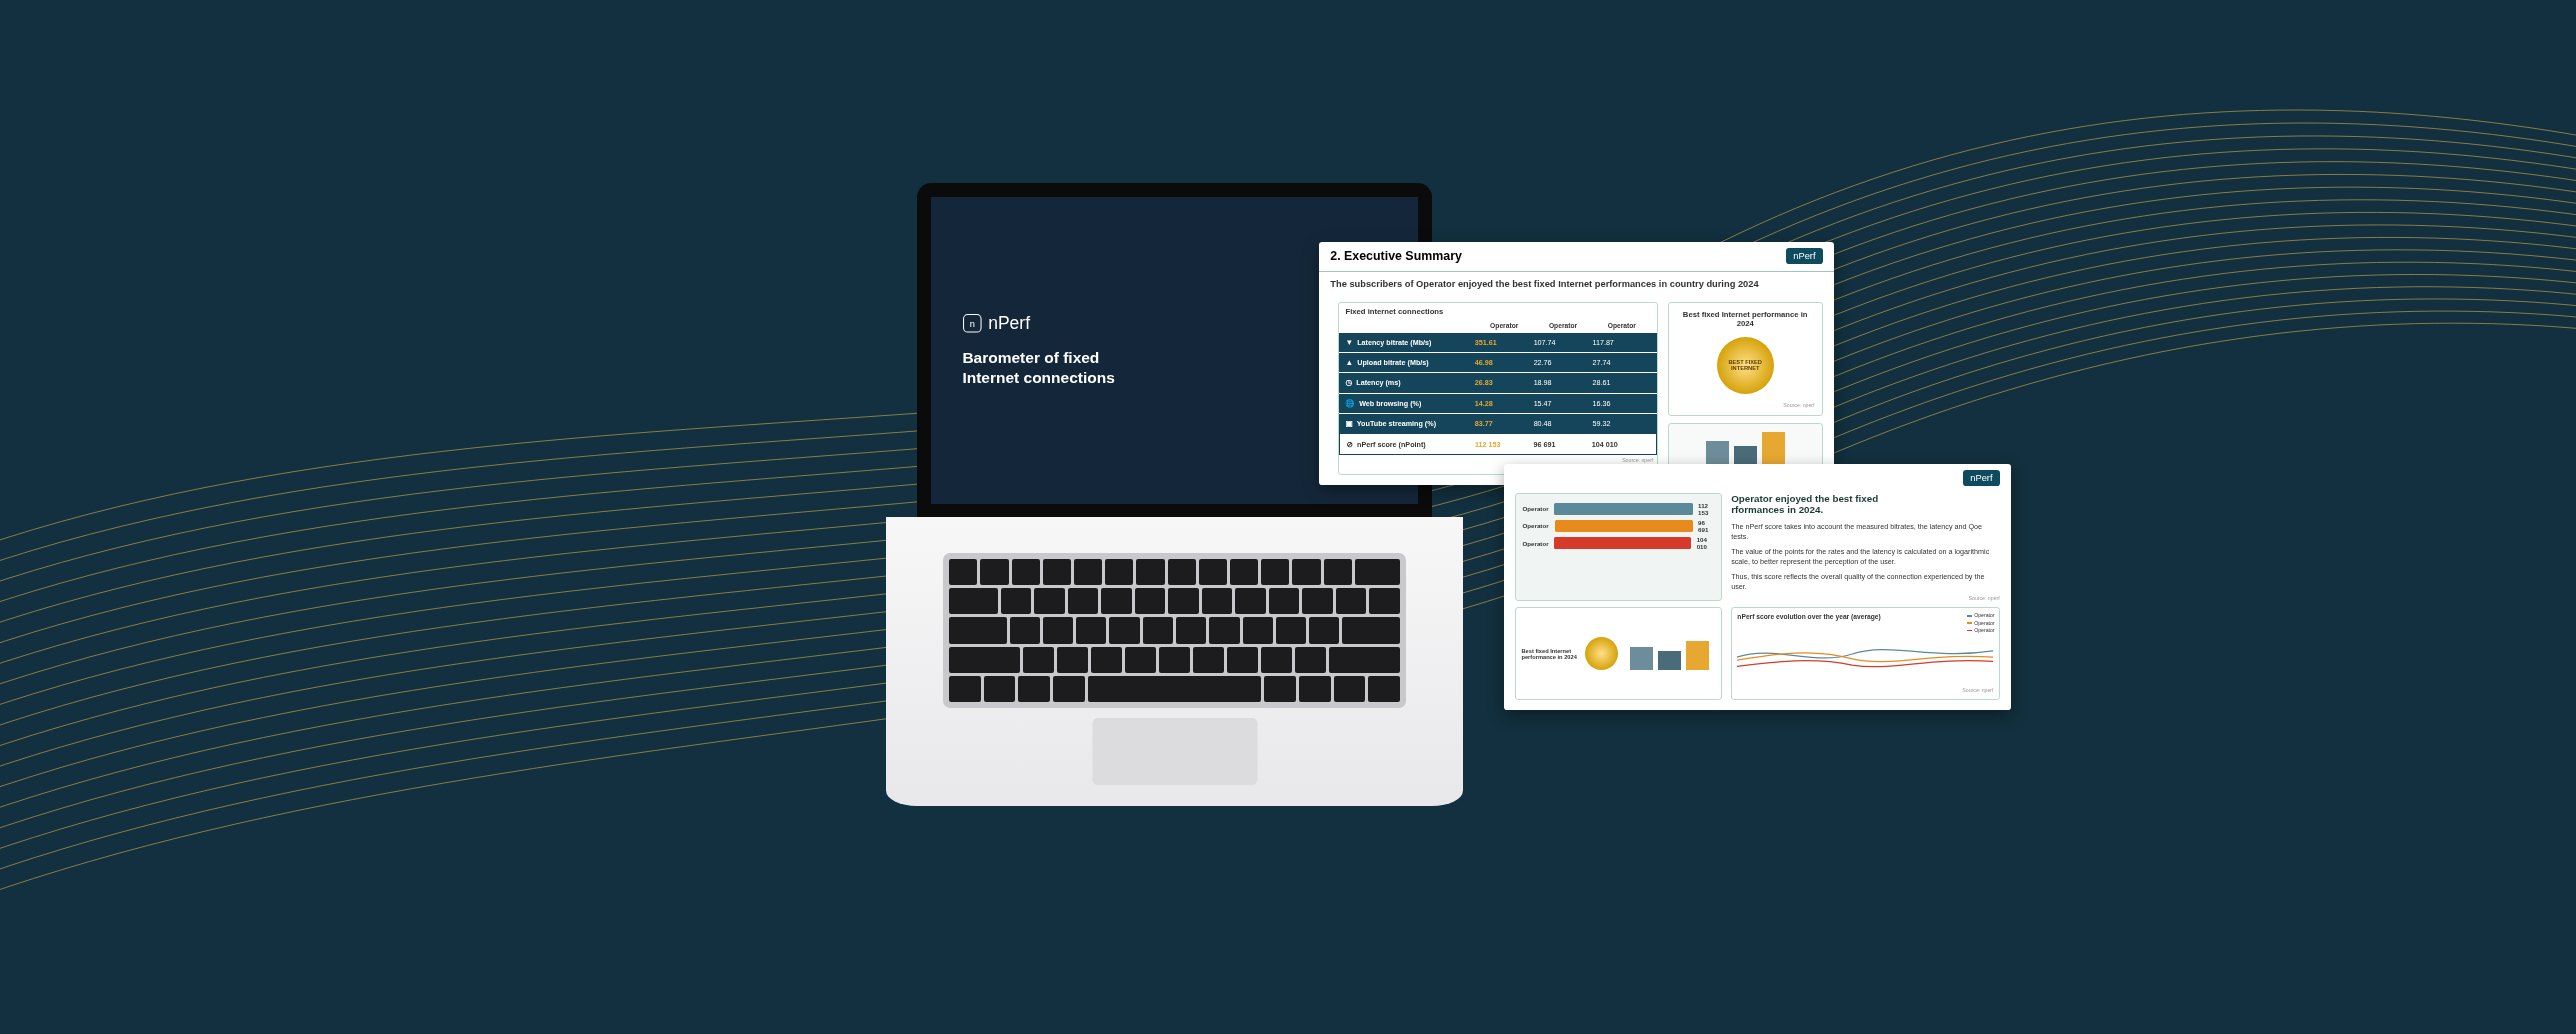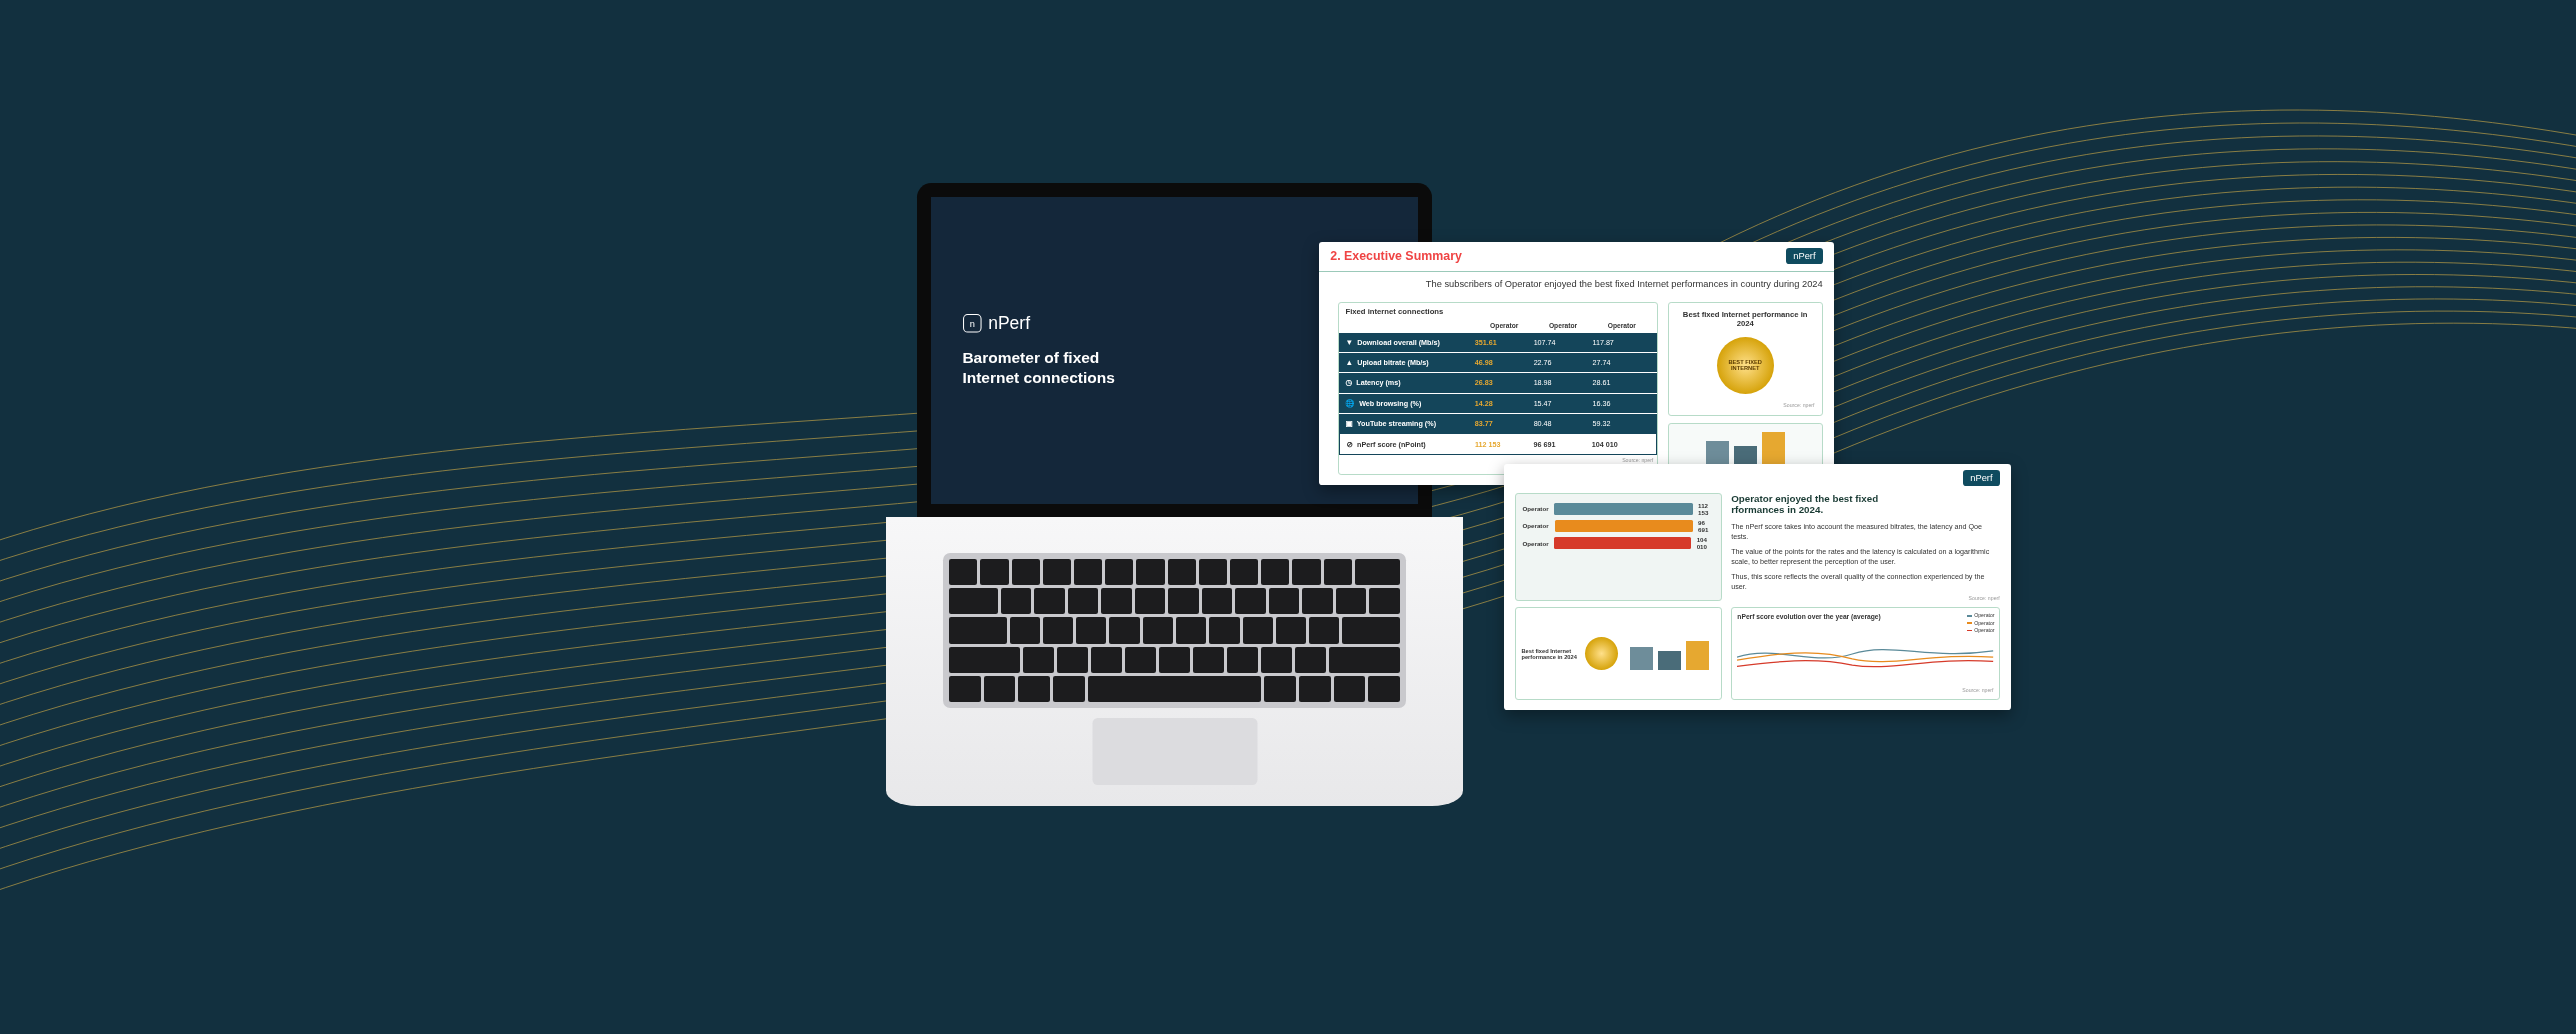--- a/index.html
+++ b/index.html
@@ -109,36 +109,35 @@
     color: #333;
   }
   .card .cardhead {
     display: flex;
     justify-content: space-between;
     align-items: center;
     padding: 6.2px 11.3px;
     border-bottom: 1px solid #9bc9b9;
   }
   .card .cardhead-title {
-    color: #ef4444;
+    color: #000000;
     font-weight: 700;
     font-size: 12.4px;
   }
   .card .nperf-tag {
     background: #0f4b5f;
     color: #fff;
     padding: 3.1px 7.2px;
     border-radius: 3.1px;
     font-size: 9.3px;
   }
   .card .sub {
     padding: 7.2px 11.3px;
     font-size: 9.3px;
-    font-weight: 400;
-    text-align: right;
+    font-weight: 700;
   }
 
   
   .panel-wrap {
     display: flex;
     gap: 9.3px;
     padding: 6.2px 11.3px 10.3px;
     margin-left: 8px;
   }
   .metric-table {
@@ -362,21 +361,21 @@
       <div class="mcols">
         <div></div>
         <div>Operator</div>
         <div>Operator</div>
         <div>Operator</div>
       </div>
       <div id="metric-rows">
           <div class="mrow">
             <div class="lab">
               <span class="icon">▼</span>
-              <span>Download overall (Mb/s)</span>
+              <span>Latency bitrate (Mb/s)</span>
             </div>
             <div class="val hl">351.61</div>
             <div class="val ">107.74</div>
             <div class="val ">117.87</div>
           </div>
           <div class="mrow">
             <div class="lab">
               <span class="icon">▲</span>
               <span>Upload bitrate (Mb/s)</span>
             </div>

